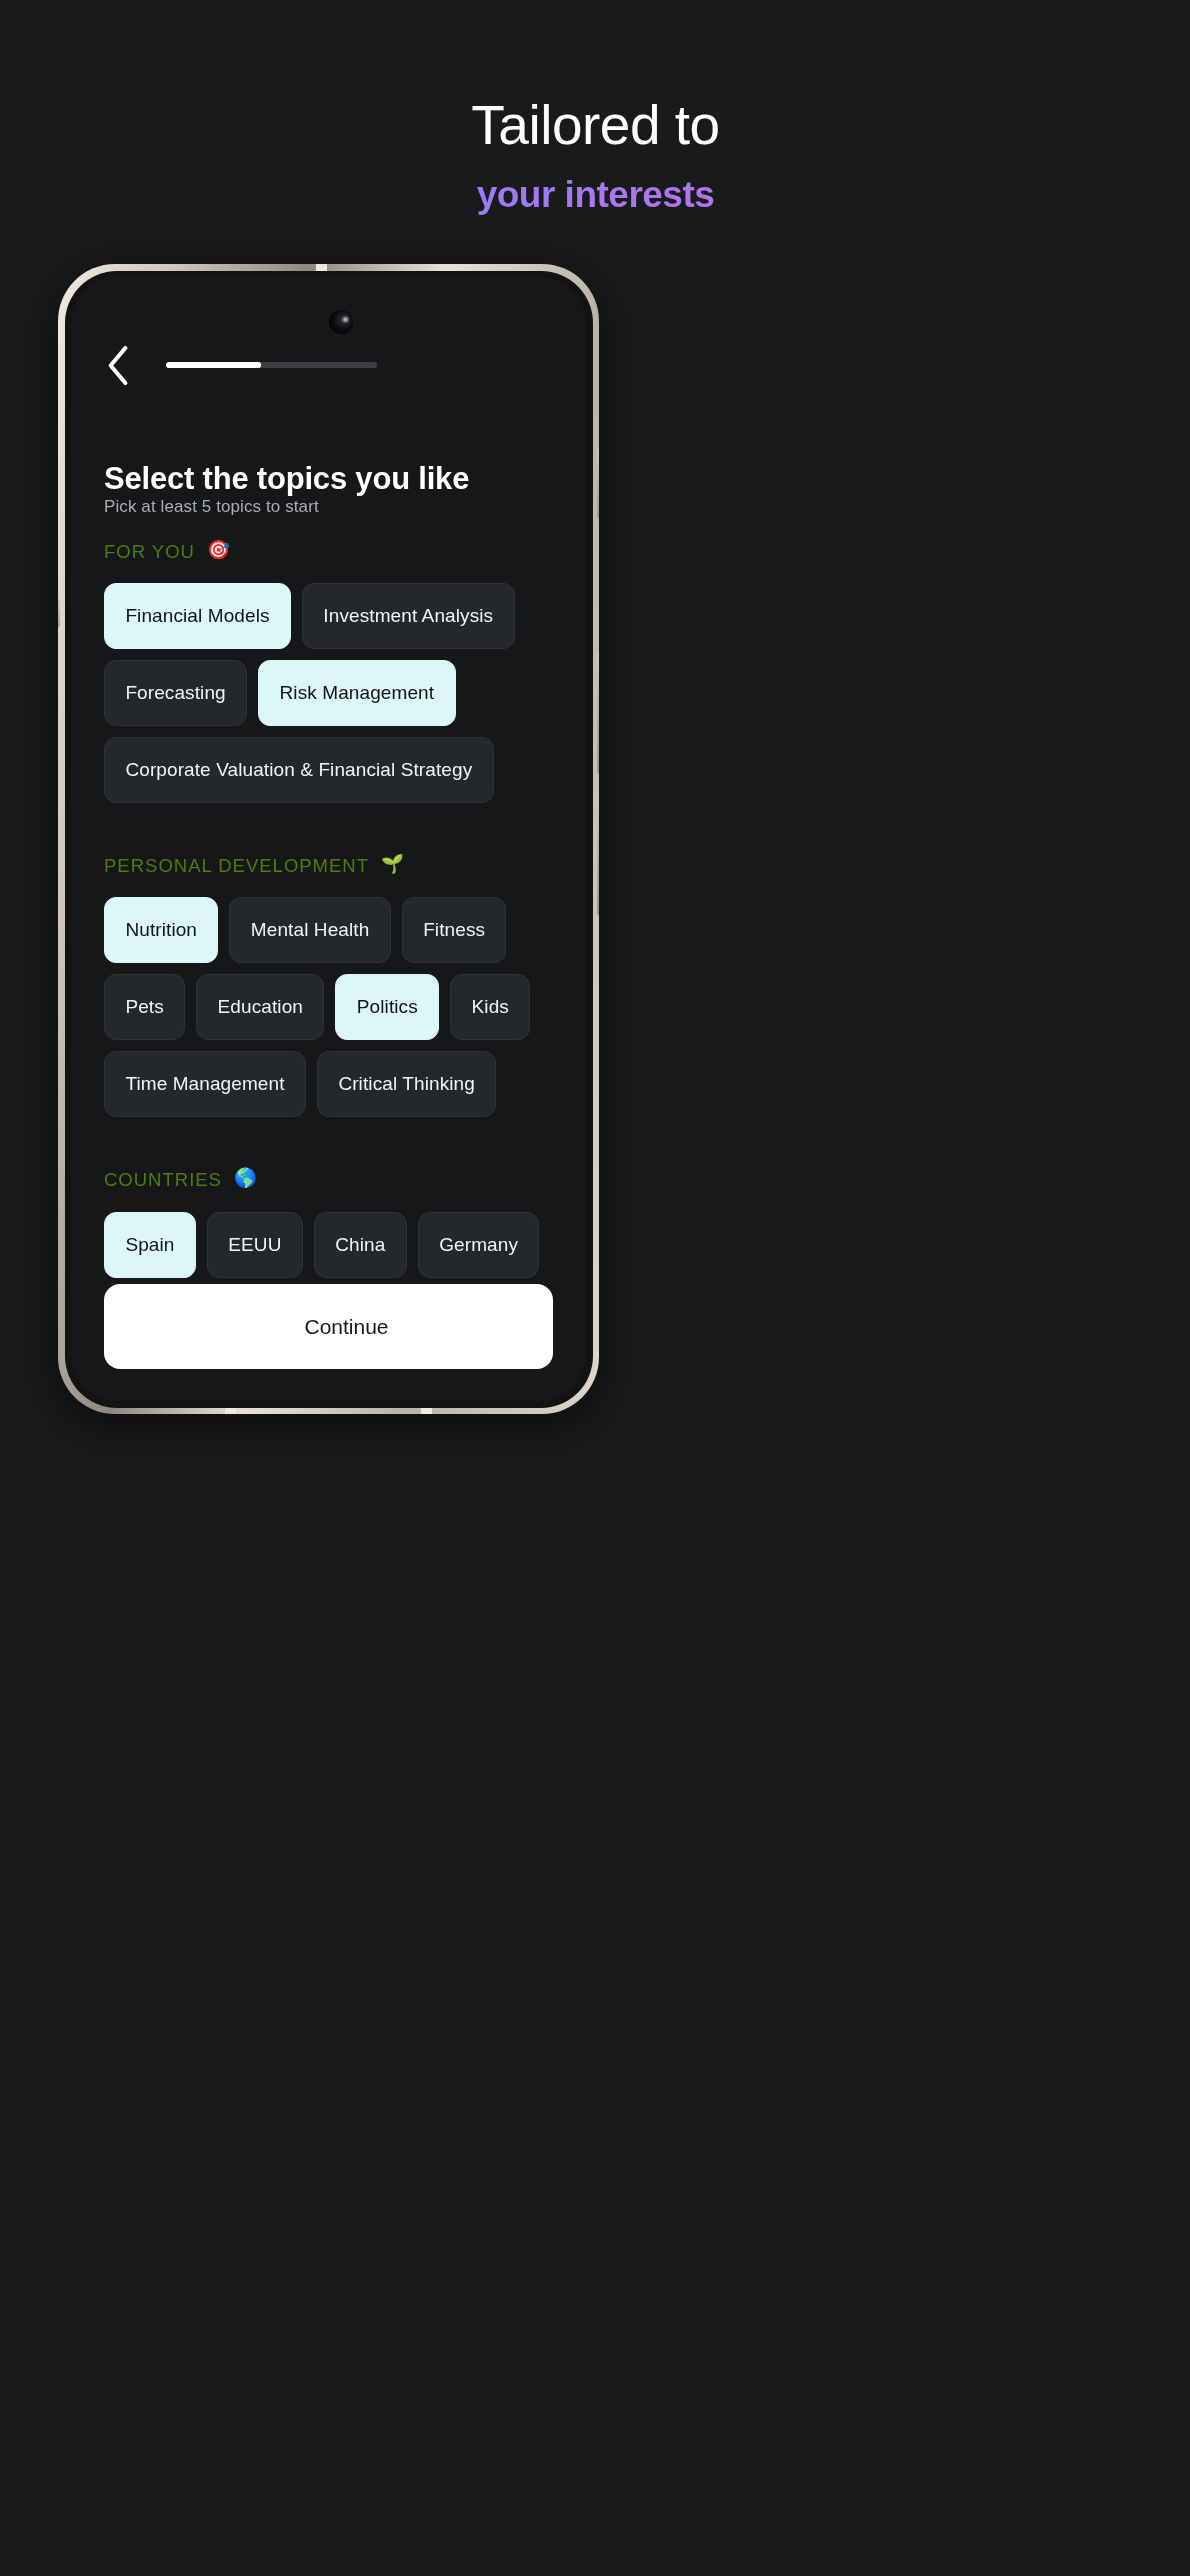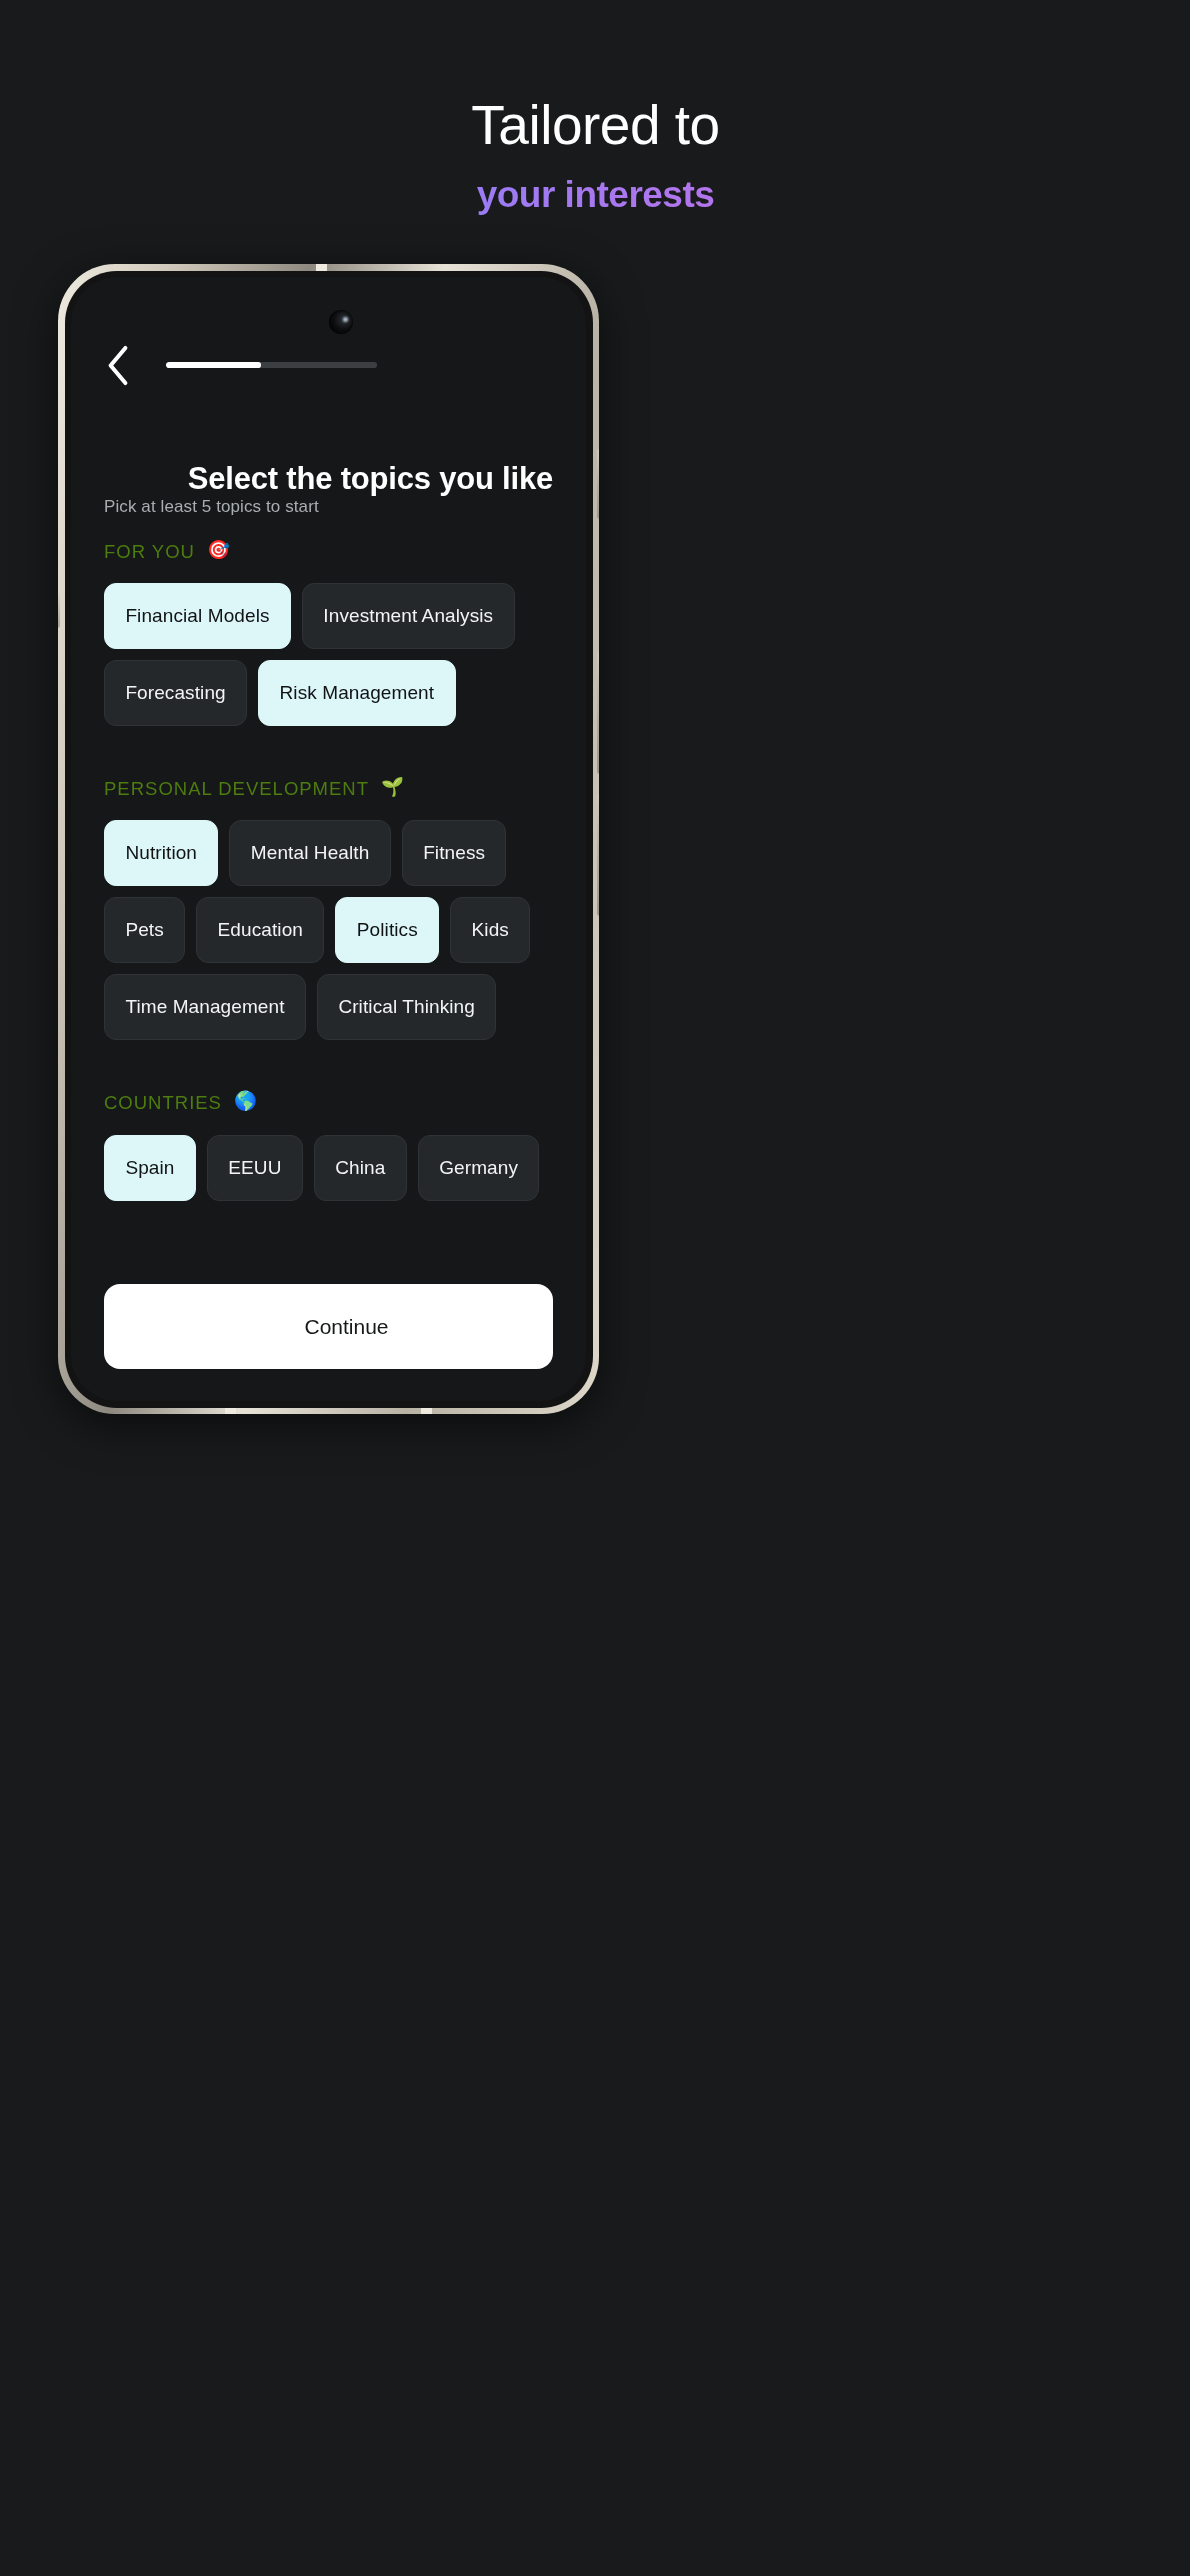--- a/index.html
+++ b/index.html
@@ -152,21 +152,20 @@
     top:121px; bottom:0;
     padding:0 33px;
   }
   .page-title{
     margin-top:63px;
     font-size:31px;
     font-weight:700;
     color:#ffffff;
     letter-spacing:-0.2px;
     line-height:1.15;
-    text-align:right;
   }
   .page-sub{
     font-size:17px;
     color:#a9aeb1;
     letter-spacing:0.1px;
   }
 
   .section{ margin-top:24px; }
   .section.gap{ margin-top:52px; }
   .section-head{
@@ -278,20 +277,21 @@
               <div class="section">
                 <div class="section-head">
                   <span>FOR YOU</span>
                   <span class="section-emoji">🎯</span>
                 </div>
                 <div class="chips">
                   <div class="chip on">Financial Models</div>
                   <div class="chip off">Investment Analysis</div>
                   <div class="chip off">Forecasting</div>
                   <div class="chip on">Risk Management</div>
+                  <div class="chip off">Corporate Valuation &amp; Financial Strategy</div>
                 </div>
               </div>
               <div class="section gap">
                 <div class="section-head">
                   <span>PERSONAL DEVELOPMENT</span>
                   <span class="section-emoji">🌱</span>
                 </div>
                 <div class="chips">
                   <div class="chip on">Nutrition</div>
                   <div class="chip off">Mental Health</div>

